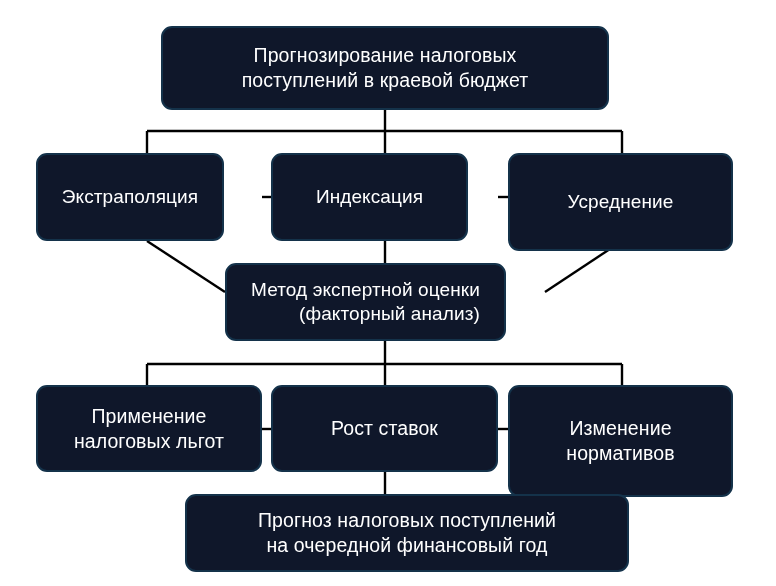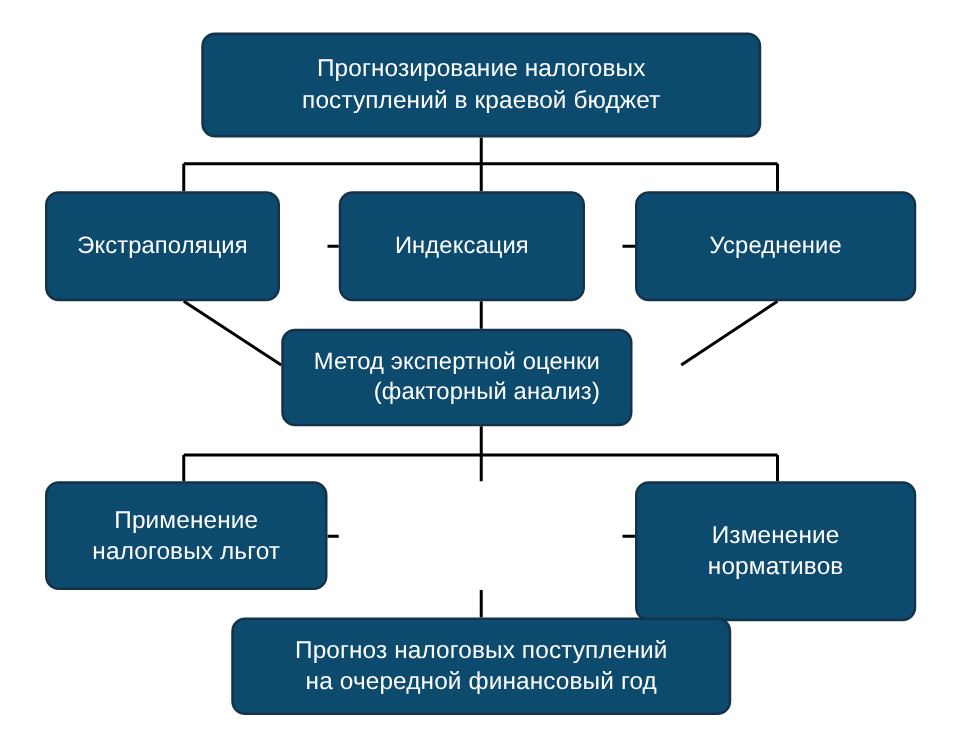--- a/index.html
+++ b/index.html
@@ -20,21 +20,21 @@
   #connector-layer {
     position: absolute;
     left: 0;
     top: 0;
     width: 776px;
     height: 586px;
   }
   .node {
     position: absolute;
     box-sizing: border-box;
-    background: #0c4a6e;
+    background: #0f172a;
     border: 2px solid #14324a;
     border-radius: 11px;
     display: flex;
     align-items: center;
     justify-content: center;
     text-align: center;
     color: #ffffff;
     font-size: 19px;
     line-height: 1.28;
     letter-spacing: 0.1px;
@@ -88,38 +88,41 @@
   </div>
 
   <div class="node" style="left:36px; top:153px; width:188px; height:88px;">
     <span class="label">Экстраполяция</span>
   </div>
 
   <div class="node" style="left:271px; top:153px; width:197px; height:88px;">
     <span class="label">Индексация</span>
   </div>
 
-  <div class="node" style="left:508px; top:153px; width:225px; height:88px;">
+  <div class="node" style="left:508px; top:153px; width:225px; height:98px;">
     <span class="label">Усреднение</span>
   </div>
 
   <div class="node" style="left:225px; top:263px; width:281px; height:78px;text-align:right;">
     <span class="label">Метод экспертной оценки
 (факторный анализ)</span>
   </div>
 
   <div class="node node-leaf" style="left:36px; top:385px; width:226px; height:87px;">
     <span class="label">Применение
 налоговых льгот</span>
   </div>
 
+  <div class="node node-leaf" style="left:271px; top:385px; width:227px; height:87px;">
+    <span class="label">Рост ставок</span>
+  </div>
 
   <div class="node node-leaf" style="left:508px; top:385px; width:225px; height:112px;">
     <span class="label">Изменение
 нормативов</span>
   </div>
 
-  <div class="node node-root" style="left:185px; top:494px; width:400px; height:78px;">
+  <div class="node node-root" style="left:185px; top:494px; width:444px; height:78px;">
     <span class="label">Прогноз налоговых поступлений
 на очередной финансовый год</span>
   </div>
 
 </div>
 
 </body></html>

